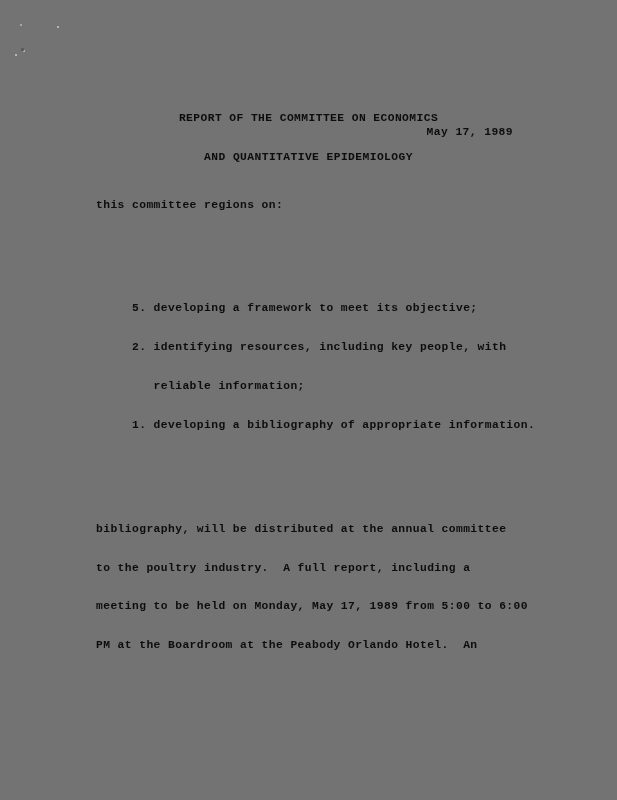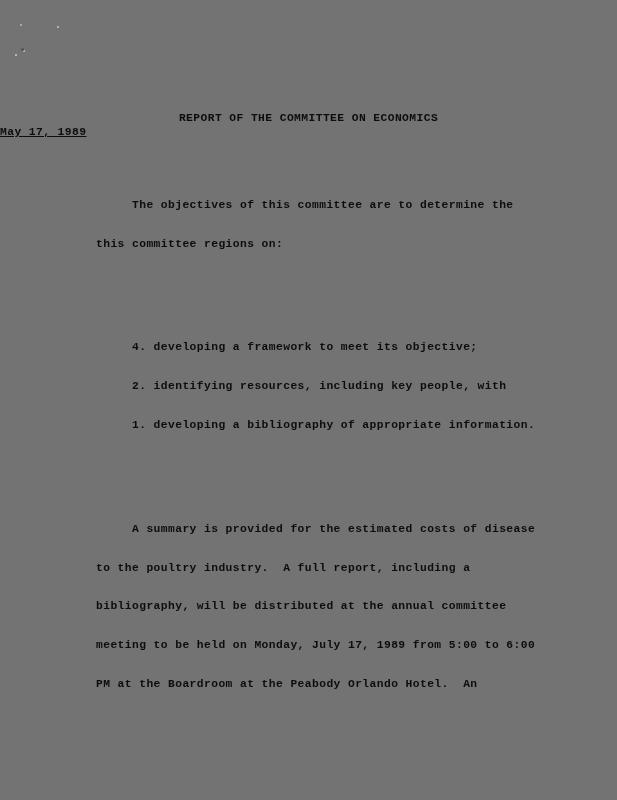--- a/index.html
+++ b/index.html
@@ -44,24 +44,24 @@
 
   .title-block {
     left: 0;
     top: 86px;
     width: 617px;
     text-align: center;
   }
   .title-line { display: block; }
 
   .date-line {
-    left: 0;
+    left: 16px;
     top: 126px;
     width: 497px;
-    text-decoration: underline;
+    text-align: right;
   }
 
   .body-block {
     left: 96px;
     top: 160px;
   }
   .body-block .blank { display: block; height: 12.95px; }
   .body-block .ln { display: block; }
 </style>
 </head>
@@ -70,41 +70,41 @@
 <div class="page">
 
   <span class="speck s1"></span>
   <span class="speck s2"></span>
   <span class="speck s3"></span>
   <span class="speck s4"></span>
   <span class="speck s5"></span>
 
   <div class="typed title-block">
     <span class="title-line">REPORT OF THE COMMITTEE ON ECONOMICS</span>
+    <span class="title-line">AND QUANTITATIVE EPIDEMIOLOGY</span>
   </div>
 
   <div class="typed date-line">May 17, 1989</div>
 
   <div class="typed body-block">
 
-    <span class="ln">     The objectives of this committee are to determine the</span>
     <span class="ln">this committee regions on:</span>
 
     <span class="blank"></span>
 
-    <span class="ln">     4. developing a framework to meet its objective;</span>
+    <span class="ln">     5. developing a framework to meet its objective;</span>
     <span class="ln">     2. identifying resources, including key people, with</span>
+    <span class="ln">        reliable information;</span>
     <span class="ln">     1. developing a bibliography of appropriate information.</span>
 
     <span class="blank"></span>
 
-    <span class="ln">     A summary is provided for the estimated costs of disease</span>
+    <span class="ln">bibliography, will be distributed at the annual committee</span>
     <span class="ln">to the poultry industry.  A full report, including a</span>
-    <span class="ln">bibliography, will be distributed at the annual committee</span>
-    <span class="ln">meeting to be held on Monday, July 17, 1989 from 5:00 to 6:00</span>
+    <span class="ln">meeting to be held on Monday, May 17, 1989 from 5:00 to 6:00</span>
     <span class="ln">PM at the Boardroom at the Peabody Orlando Hotel.  An</span>
     
     
 
     
 
     
     
     
     

